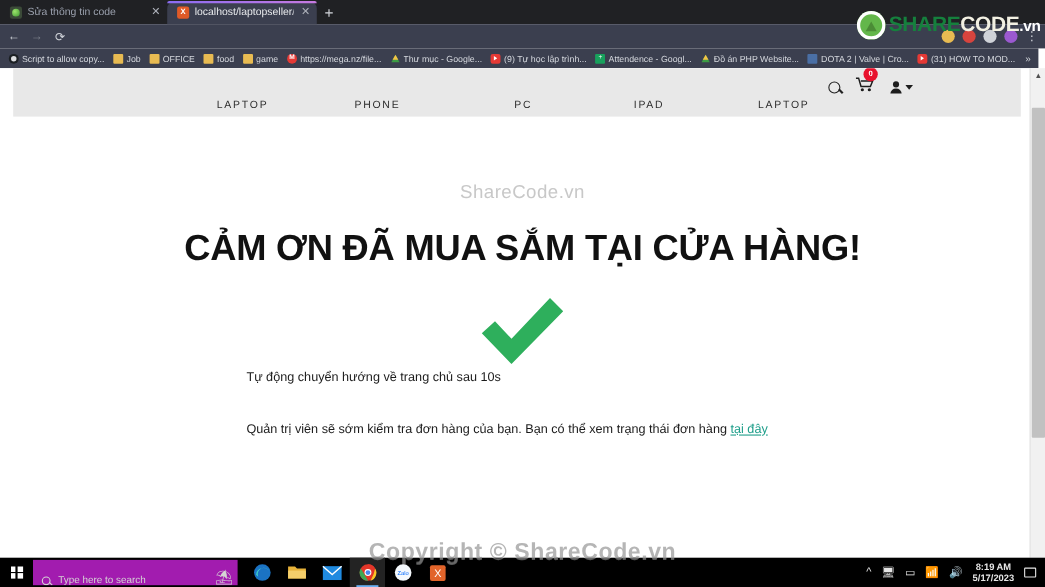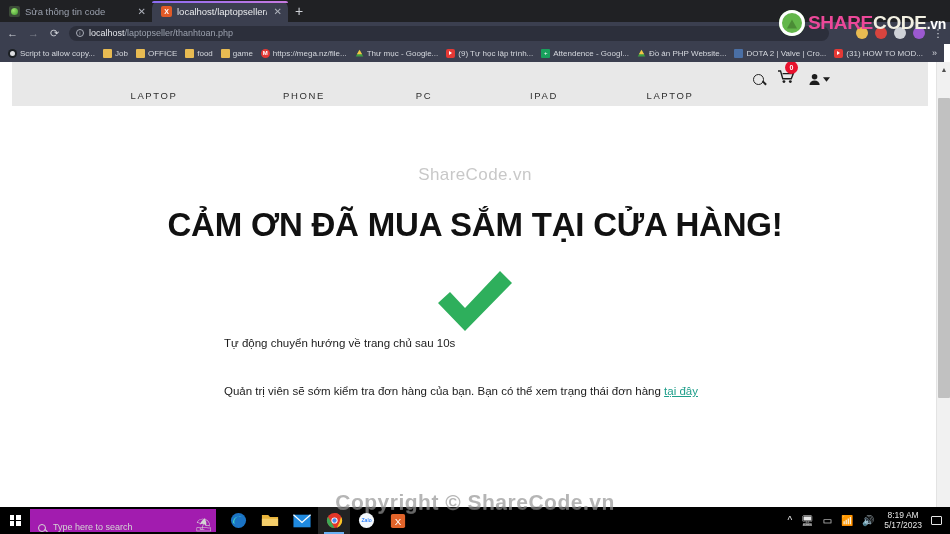--- a/index.html
+++ b/index.html
@@ -92,21 +92,21 @@
     background:#ffffff; overflow:hidden;
   }
   .site-nav {
     position:absolute; left:12px; top:0; width:916px; height:44px;
     background:#e8e8e8;
   }
   .site-nav-inner{
     display:flex; align-items:center; height:30px; padding-top:4px;
   }
   .nav-link{
-    font-size:9.5px; letter-spacing:1.6px; color:#2e2e2e; text-align:center;
+    font-size:9.5px; letter-spacing:1.6px; color:#2e2e2e; text-align:right;
     font-family:"Liberation Sans", sans-serif;
     margin-top:32px;
   }
   .nav-icons{ display:flex; align-items:center; gap:14px; margin-left:auto; padding-right:98px;}
   .search-ic{ width:11px;height:11px;border:1.5px solid #222;border-radius:50%;position:relative;}
   .search-ic:after{content:"";position:absolute;width:5px;height:1.5px;background:#222;
     right:-4px;bottom:0px;transform:rotate(45deg);}
   .cart-wrap{ position:relative; }
   .cart-badge{
     position:absolute; top:-9px; left:7px; background:#e8112d; color:#fff;
@@ -150,21 +150,21 @@
     width:26px;height:26px;border-radius:50%;
     background:#63b74a; position:relative;
     box-shadow: inset 0 0 0 3px #ffffff;
   }
   .logo-circle:after{
     content:""; position:absolute; left:50%; top:52%; transform:translate(-50%,-50%);
     width:0;height:0;border-left:5px solid transparent;border-right:5px solid transparent;
     border-bottom:9px solid #4b8c36;
   }
   .logo-text{ font-size:19px; font-weight:bold; letter-spacing:-0.3px; font-family:"Liberation Sans", sans-serif;}
-  .logo-share{ color:#ec4899; }
+  .logo-share{ color:#15803d; }
   .logo-code{ color:#f2f0e2; }
   .logo-vn{ color:#ffffff; font-size:14px; }
 
   .copyright-wm{
     position:absolute; left:0; right:0; bottom:20px; text-align:center;
     font-size:21px; font-weight:bold; color:rgba(120,120,120,0.55);
     letter-spacing:0.5px; z-index:40; font-family:"Liberation Sans", sans-serif;
     text-shadow: 0 1px 0 rgba(255,255,255,0.35);
   }
 
@@ -183,21 +183,21 @@
   }
   .tb-search .mag{ width:8px;height:8px;border:1.2px solid #d4d4d4;border-radius:50%;position:relative;flex:0 0 8px;}
   .tb-search .mag:after{content:"";position:absolute;width:4px;height:1.2px;background:#d4d4d4;right:-3px;bottom:0;transform:rotate(45deg);}
   .tb-search .beach{ position:absolute; right:4px; bottom:0; font-size:13px; }
   .tb-apps{ display:flex; align-items:center; gap:0px; margin-left:6px; }
   .tb-app{ width:32px;height:27px; display:flex;align-items:center;justify-content:center; position:relative;}
   .tb-app.active{ background:#232323; }
   .tb-app.active:after{ content:""; position:absolute; bottom:0; left:6px; right:6px; height:2px; background:#6ab0f3;}
   .tb-tray{ margin-left:auto; display:flex; align-items:center; gap:9px; padding-right:8px;
             color:#e6e6e6; font-size:9px; }
-  .tray-clock{ text-align:center; line-height:1.15; font-size:8.5px; }
+  .tray-clock{ text-align:center; line-height:1.15; font-size:8.5px;font-weight:bold; }
   .tray-ic{ font-size:10px; color:#e6e6e6; }
   .notif-box{ width:11px;height:9px;border:1.2px solid #e6e6e6;border-radius:1px; }
 </style>
 </head>
 <body>
 
 <div id="screen">
 
   <div class="tabstrip">
     <div class="tab inactive">
@@ -210,24 +210,20 @@
       <span class="tab-title">localhost/laptopseller/thanhtoan</span>
       <span class="tab-close">✕</span>
     </div>
     <span class="newtab">+</span>
   </div>
 
   <div class="toolbar">
     <span class="nav-btn">←</span>
     <span class="nav-btn fwd">→</span>
     <span class="nav-btn">⟳</span>
-    <div class="omnibox">
-      <span class="omni-info">i</span>
-      <span class="omni-url"><b>localhost</b><span>/laptopseller/thanhtoan.php</span></span>
-    </div>
     <div class="tool-icons">
       <span class="tool-ic" style="background:#e8bb52"></span>
       <span class="tool-ic" style="background:#d7443e"></span>
       <span class="tool-ic" style="background:#cfd2d8"></span>
       <span class="tool-ic" style="background:#9b59d0"></span>
       <span class="tool-ic" style="background:transparent;color:#cfd2d8;font-size:11px;line-height:12px;text-align:center;">⋮</span>
     </div>
   </div>
 
   <div class="bookmarks">

